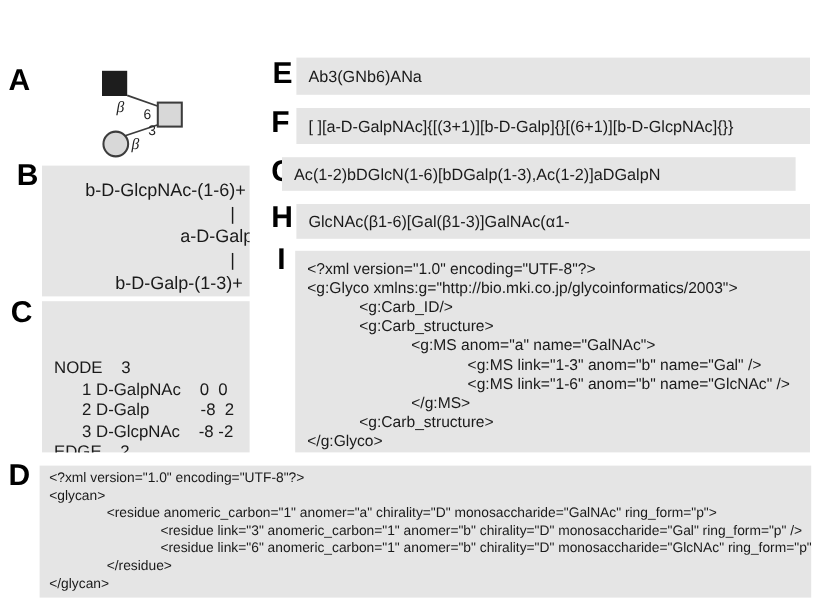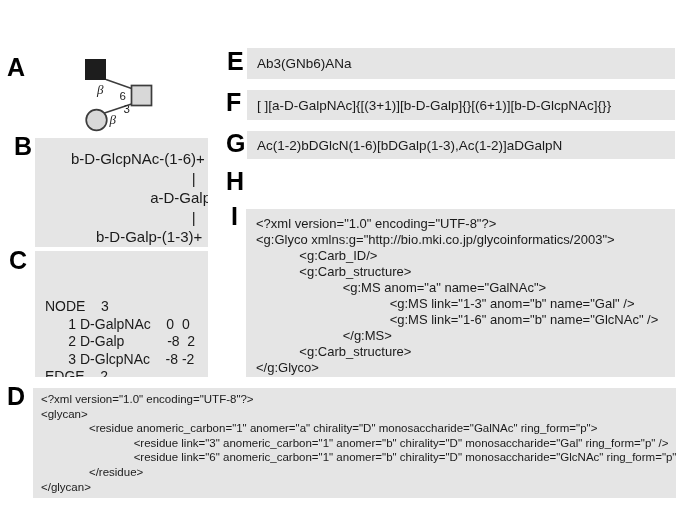--- a/index.html
+++ b/index.html
@@ -86,24 +86,27 @@
   </div>
 
   <div class="graybox strip" style="left:247px;top:48px;width:428px;height:31px">
     <span>Ab3(GNb6)ANa</span>
   </div>
 
   <div class="graybox strip" style="left:247px;top:90px;width:428px;height:30px">
     <span>[ ][a-D-GalpNAc]{[(3+1)][b-D-Galp]{}[(6+1)][b-D-GlcpNAc]{}}</span>
   </div>
 
-  <div class="graybox strip" style="left:247px;top:131px;width:428px;height:28px">
+  <div class="graybox strip" style="left:235px;top:131px;width:428px;height:28px">
     <span>Ac(1-2)bDGlcN(1-6)[bDGalp(1-3),Ac(1-2)]aDGalpN</span>
   </div>
 
+  <div class="graybox strip" style="left:247px;top:170px;width:428px;height:29px">
+    <span>GlcNAc(β1-6)[Gal(β1-3)]GalNAc(α1-</span>
+  </div>
 
   <div class="graybox" style="left:246px;top:209px;width:429px;height:168px">
     <div class="block i-block">&lt;?xml version="1.0" encoding="UTF-8"?&gt;
 &lt;g:Glyco xmlns:g="http://bio.mki.co.jp/glycoinformatics/2003"&gt;
             &lt;g:Carb_ID/&gt;
             &lt;g:Carb_structure&gt;
                         &lt;g:MS anom="a" name="GalNAc"&gt;
                                      &lt;g:MS link="1-3" anom="b" name="Gal" /&gt;
                                      &lt;g:MS link="1-6" anom="b" name="GlcNAc" /&gt;
                         &lt;/g:MS&gt;

